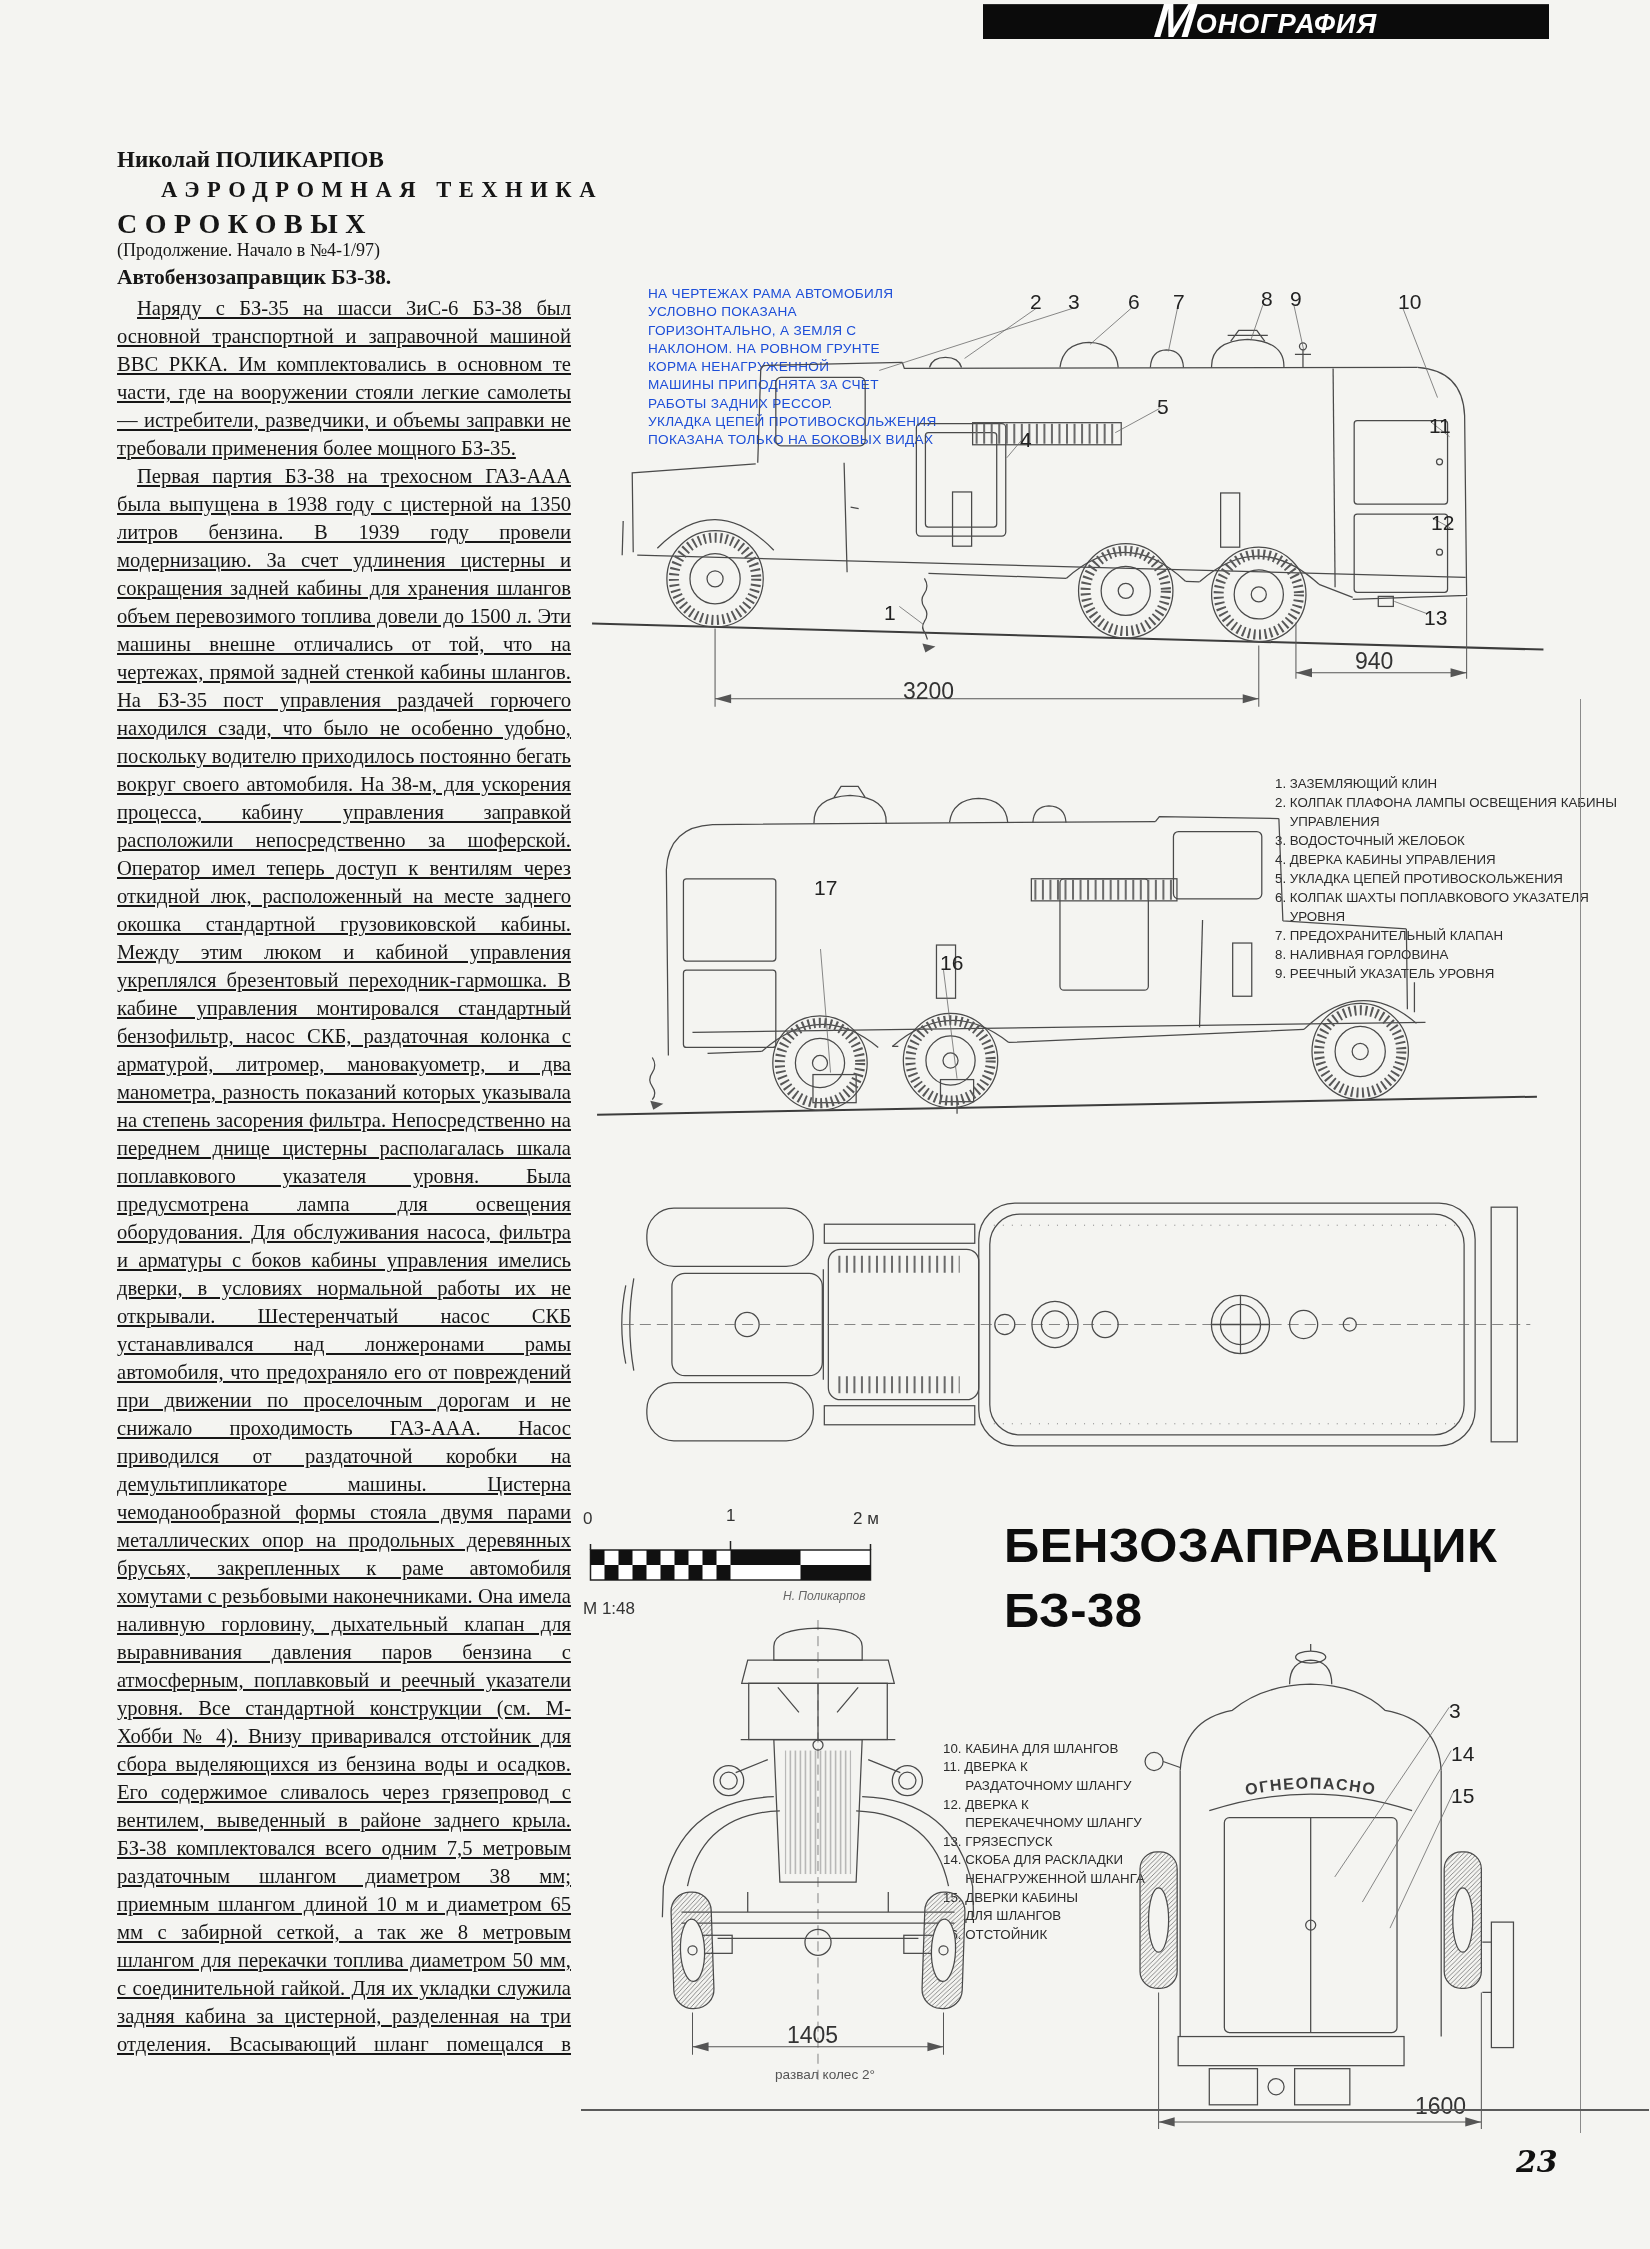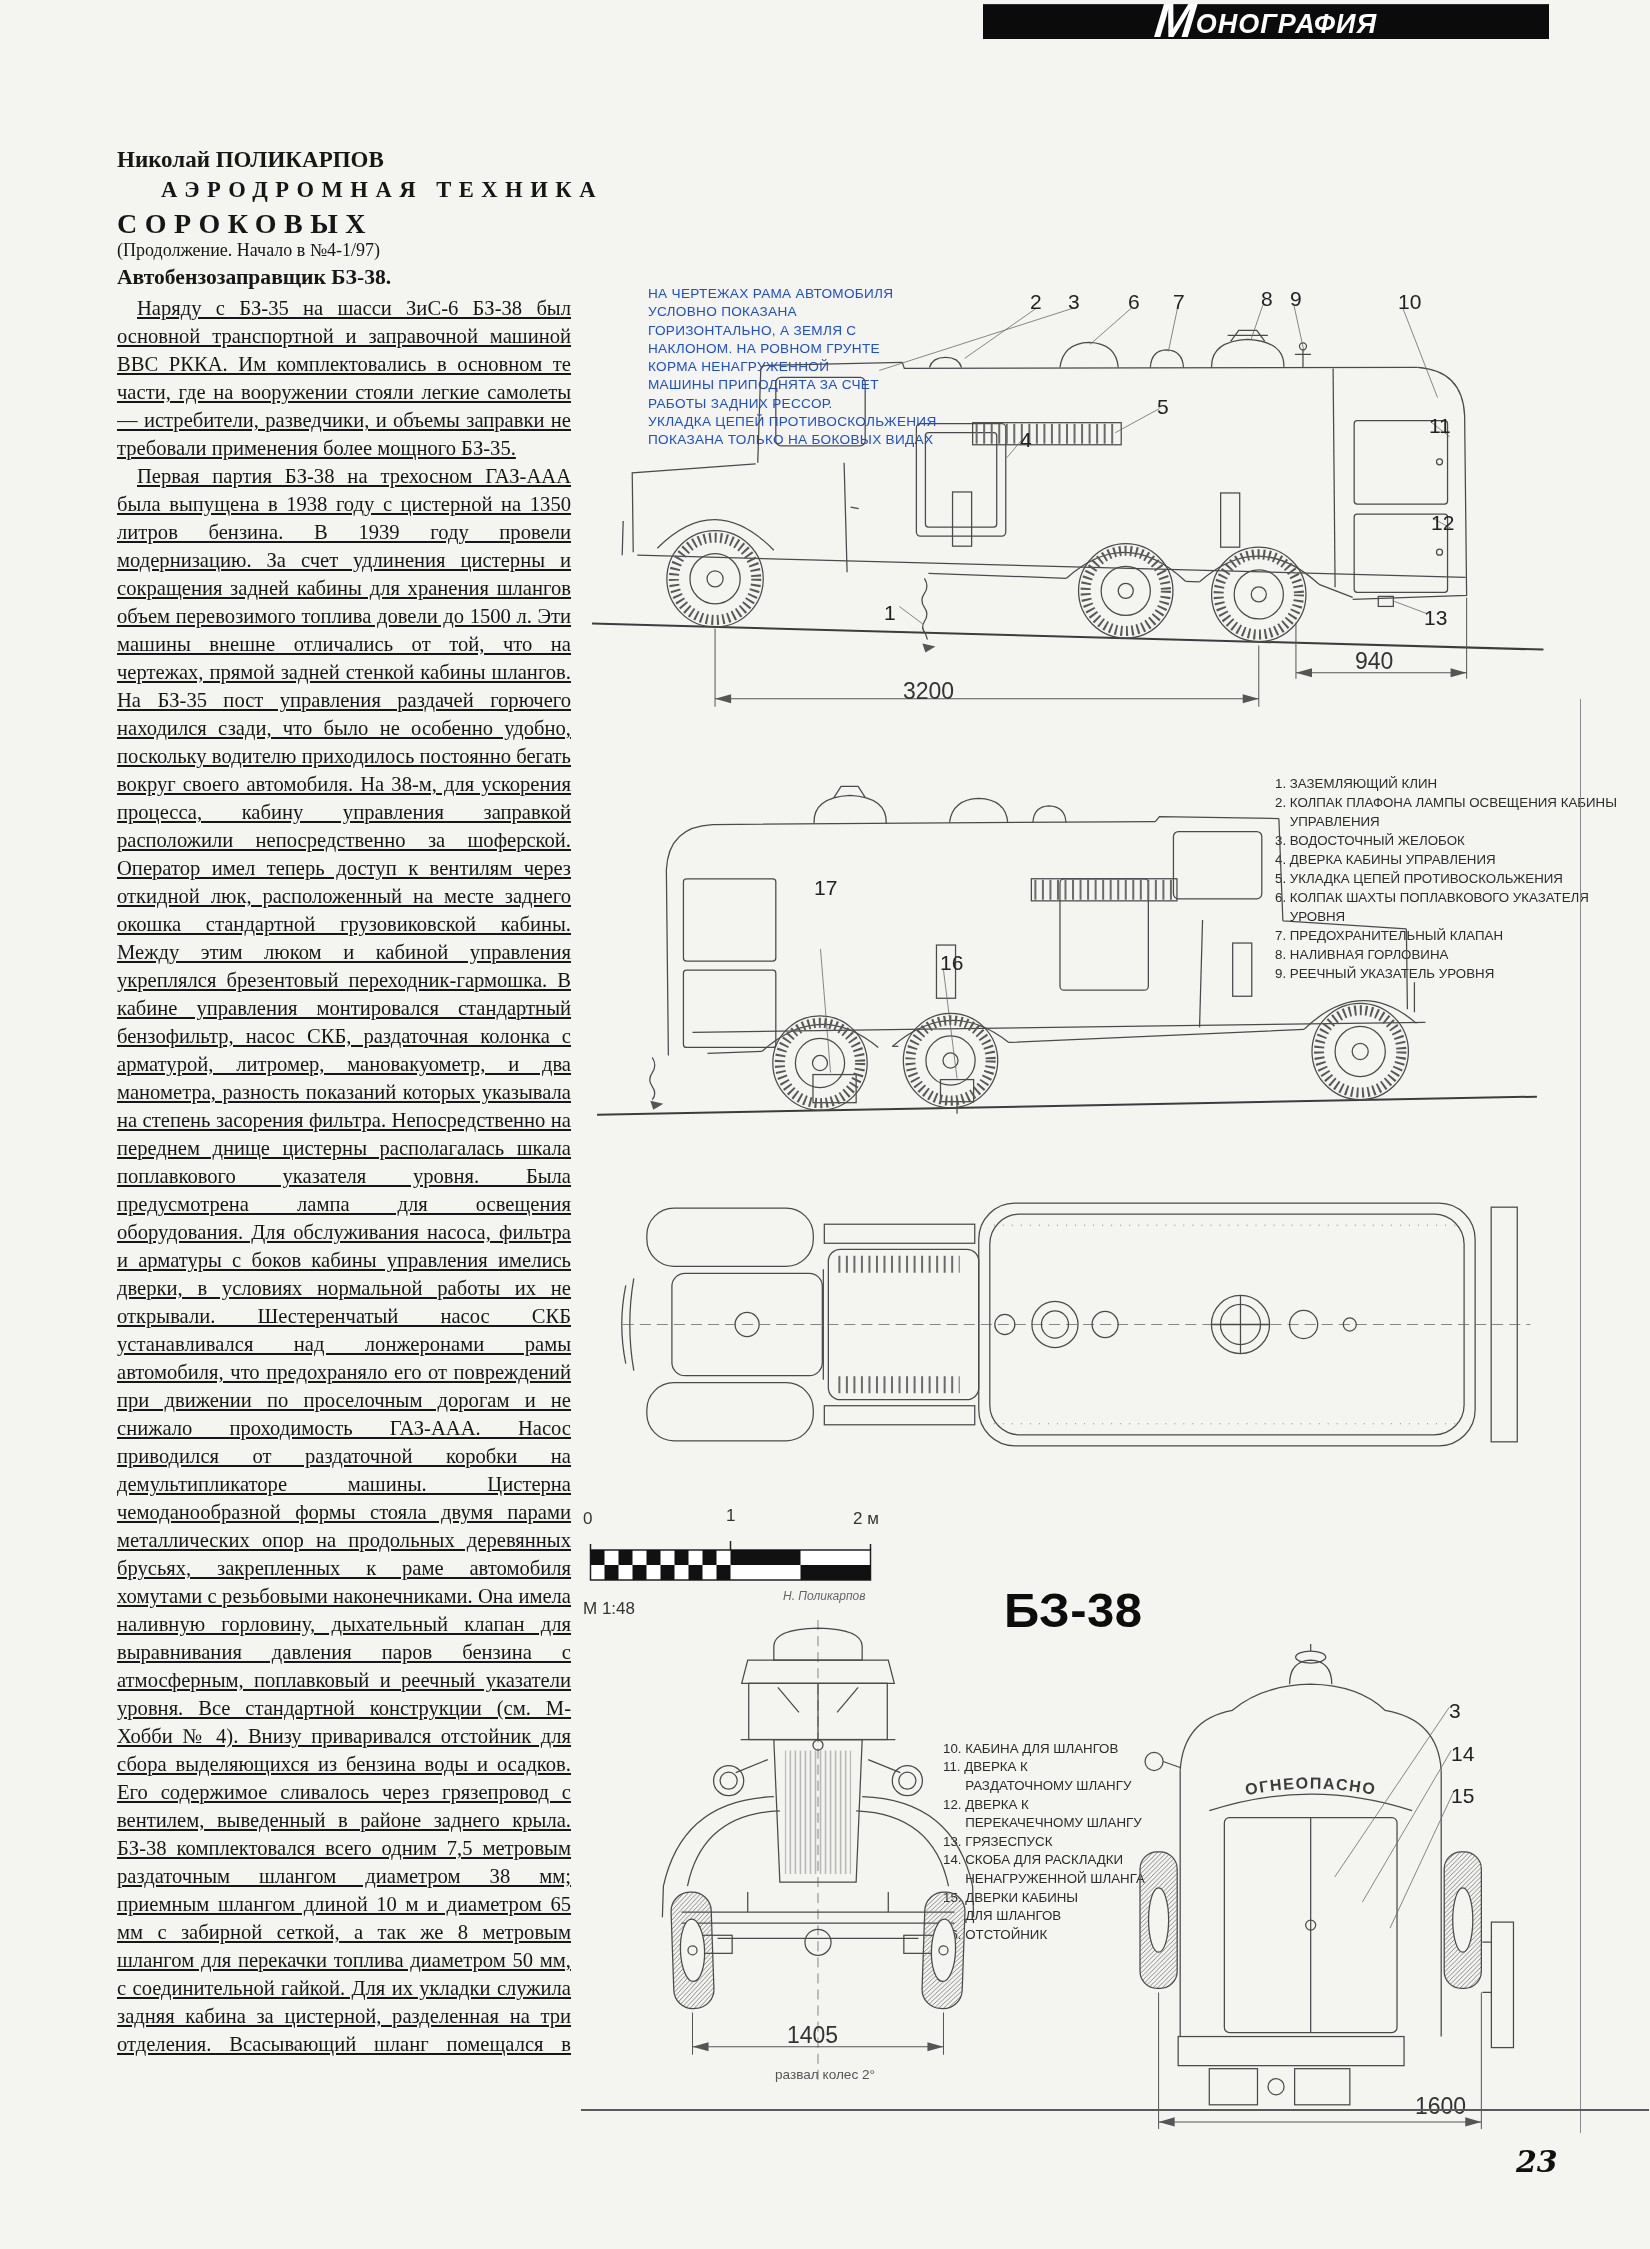--- a/index.html
+++ b/index.html
@@ -256,20 +256,21 @@
       <rect x="428" y="60" width="140" height="30"></rect>
     </g>
     <path d="M8 18 V30 M288 12 V30 M568 18 V30" stroke="#222" stroke-width="3" fill="none"></path>
   </svg>
   <span class="ticktxt" style="left:583px;top:1509px">0</span>
   <span class="ticktxt" style="left:726px;top:1506px">1</span>
   <span class="ticktxt" style="left:853px;top:1509px">2 м</span>
   <span class="ticktxt" style="left:583px;top:1599px">М 1:48</span>
   <span class="sig" style="left:783px;top:1589px">Н. Поликарпов</span>
 
+  <div class="plate" style="top:1517px">БЕНЗОЗАПРАВЩИК</div>
   <div class="plate" style="top:1582px">БЗ-38</div>
 
   <div class="legend lg-bot">
     
   <div>10. КАБИНА ДЛЯ ШЛАНГОВ</div><div>11. ДВЕРКА К</div><div>      РАЗДАТОЧНОМУ ШЛАНГУ</div><div>12. ДВЕРКА К</div><div>      ПЕРЕКАЧЕЧНОМУ ШЛАНГУ</div><div>13. ГРЯЗЕСПУСК</div><div>14. СКОБА ДЛЯ РАСКЛАДКИ</div><div>      НЕНАГРУЖЕННОЙ ШЛАНГА</div><div>15. ДВЕРКИ КАБИНЫ</div><div>      ДЛЯ ШЛАНГОВ</div><div>16. ОТСТОЙНИК</div></div>
 
   <svg style="left:597px;top:1611px" width="442" height="507" viewBox="0 0 880 1010">
     <defs>
       <pattern id="fvd" patternUnits="userSpaceOnUse" width="9" height="9">
         <path d="M0 9 L9 0" stroke="#6f6f6f" stroke-width="1.6" fill="none"></path>

